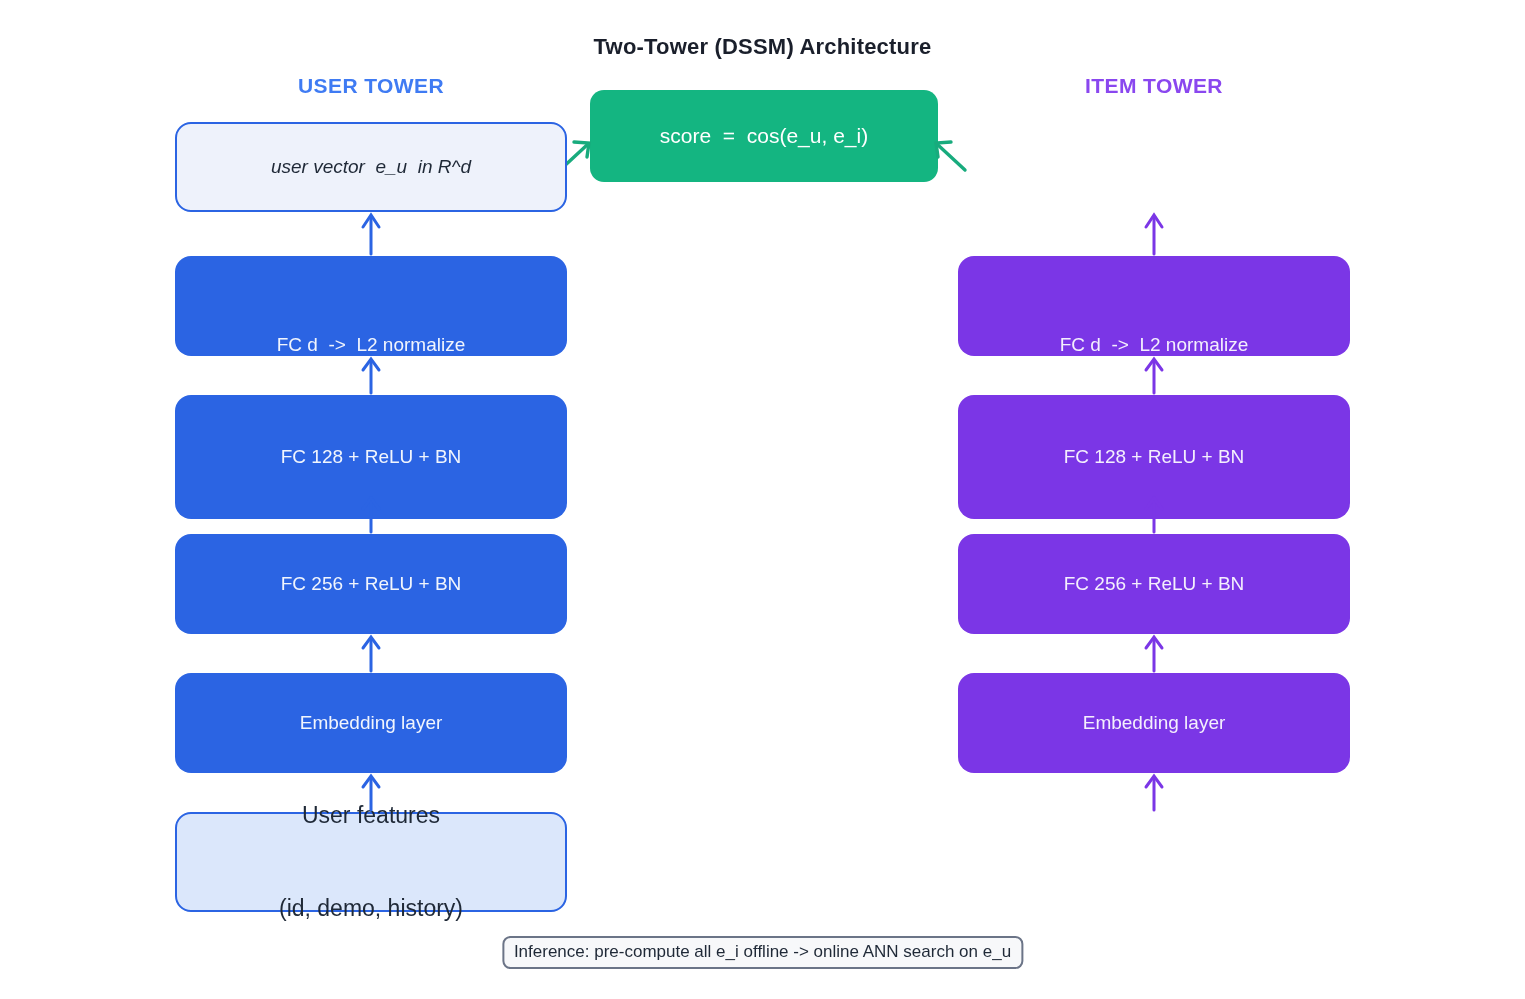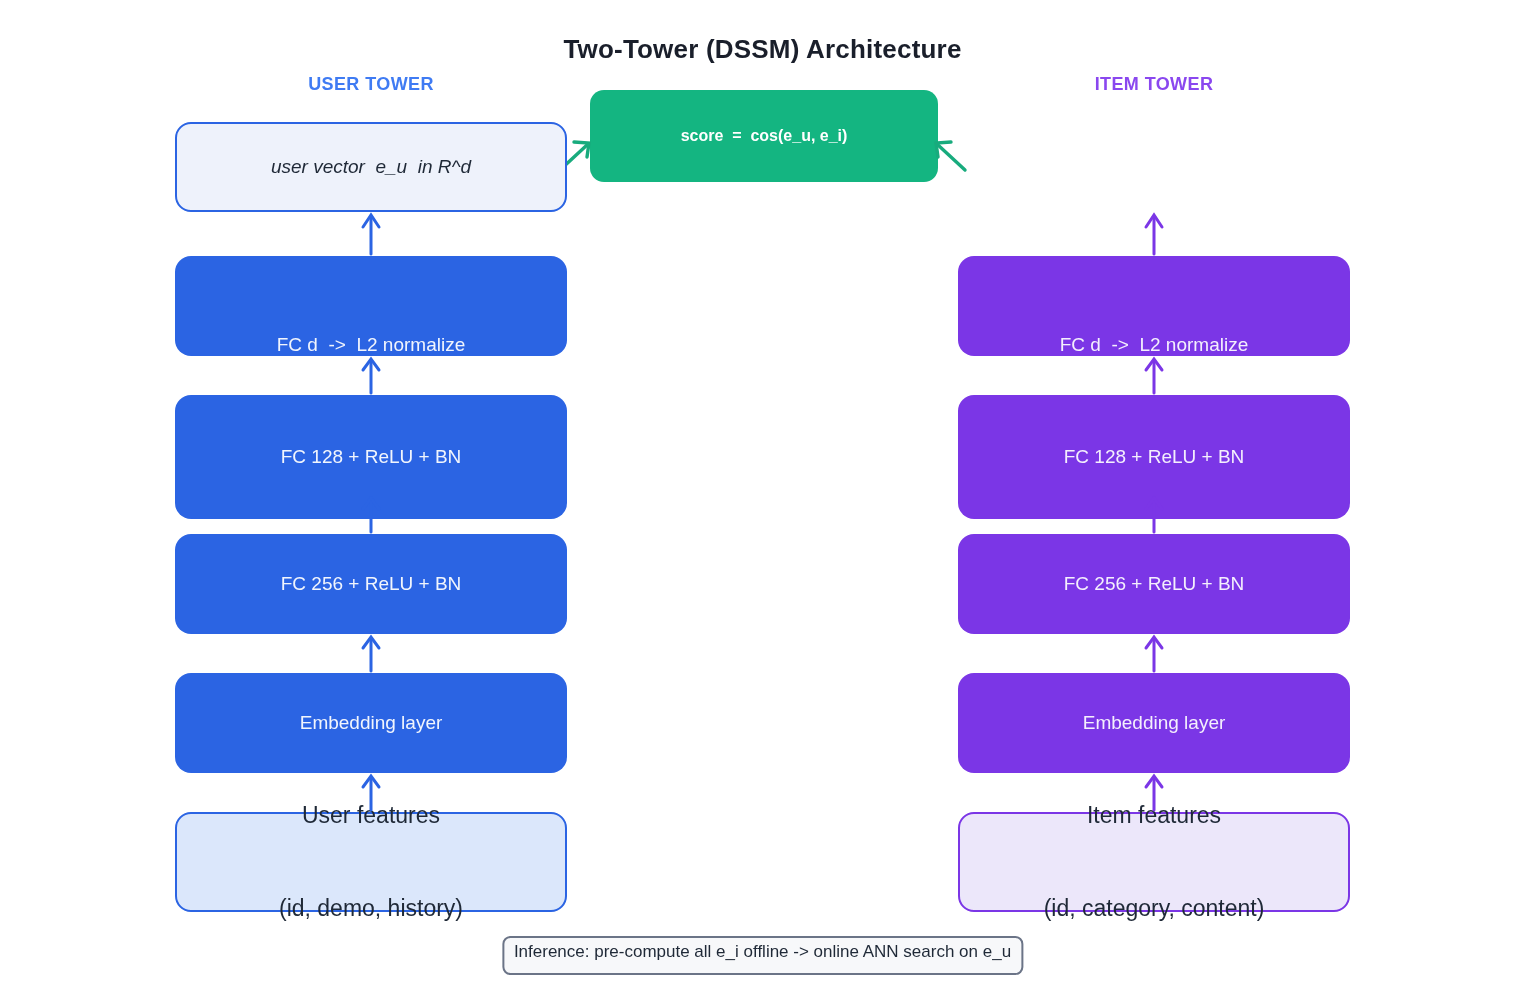--- a/index.html
+++ b/index.html
@@ -1,24 +1,24 @@
 <!DOCTYPE html>
 <html><head>
 <meta charset="utf-8">
 <style>
   html,body{margin:0;padding:0;background:#ffffff;}
   body{width:1525px;height:999px;position:relative;overflow:hidden;
        font-family:"Liberation Sans","DejaVu Sans",sans-serif;}
   .canvas{position:absolute;inset:0;}
 
   .title{position:absolute;left:0;top:34px;width:1525px;text-align:center;
-         font-size:26px;font-weight:700;color:#1a1f2b;letter-spacing:.2px;}
+         font-size:22px;font-weight:700;color:#1a1f2b;letter-spacing:.2px;}
 
   .tower-label{position:absolute;top:74px;width:392px;text-align:center;
-               font-size:18px;font-weight:700;letter-spacing:.4px;white-space:pre;}
+               font-size:21px;font-weight:700;letter-spacing:.4px;white-space:pre;}
   .tower-label.user{left:175px;color:#3f7bf3;}
   .tower-label.item{left:958px;color:#8a47ef;}
 
   .col-left{left:175px;width:392px;}
   .col-right{left:958px;width:392px;}
 
   .box{position:absolute;box-sizing:border-box;border-radius:16px;
        display:flex;align-items:center;justify-content:center;text-align:center;
        font-size:19px;white-space:pre;}
   .row-vec{top:122px;height:90px;font-style:italic;}
@@ -32,40 +32,40 @@
   .solid-purple{background:#7b36e6;color:#f4effd;}
   .light-blue{background:#eef2fb;border:2.5px solid #2b64e3;color:#1f2937;}
   .light-blue-deep{background:#dbe7fb;border:2.5px solid #2b64e3;color:#1f2937;}
   .light-purple{background:#f3f0fc;border:2.5px solid #7b36e6;color:#1f2937;}
   .light-purple-deep{background:#ece7fa;border:2.5px solid #7b36e6;color:#1f2937;}
 
   .feat-text{font-size:23px;line-height:1.35;white-space:pre;}
 
   .score-box{position:absolute;left:590px;top:90px;width:348px;height:92px;
              background:#14b581;border-radius:14px;display:flex;align-items:center;
-             justify-content:center;color:#ffffff;font-size:16px;white-space:pre;font-weight:bold;}
+             justify-content:center;color:#ffffff;font-size:21px;white-space:pre;}
 
   .varrow{position:absolute;width:24px;}
   .varrow svg{display:block;width:100%;height:100%;}
   .ax-left{left:359px;}
   .ax-right{left:1142px;}
   .gap-vec{top:212px;height:44px;}
   .gap-1{top:356px;height:39px;}
   .gap-2{top:495px;height:39px;}
   .gap-3{top:634px;height:39px;}
   .gap-4{top:773px;height:39px;}
 
   .diag-arrow{position:absolute;top:134px;width:38px;height:40px;}
   .diag-arrow svg{display:block;width:100%;height:100%;}
   .diag-left{left:556px;}
   .diag-right{left:931px;}
 
   .note{position:absolute;top:936px;left:50%;transform:translateX(-50%);
         background:#f7f8fa;border:2px solid #6b7487;border-radius:8px;
-        padding:4px 10px 11px 10px;font-size:17px;color:#1f2937;white-space:pre;}
+        padding:4px 10px 5px 10px;font-size:17px;color:#1f2937;white-space:pre;}
 </style>
 </head>
 <body>
 
 <div class="canvas">
 
   <div class="title">Two-Tower (DSSM) Architecture</div>
 
   <div class="tower-label user">USER TOWER</div>
   <div class="tower-label item">ITEM TOWER</div>
@@ -113,26 +113,20 @@
     <span>FC d  -&gt;  L2 normalize</span>
   </div>
   <div class="box col-right row-l2 solid-purple">
     <span>FC 128 + ReLU + BN</span>
   </div>
   <div class="box col-right row-l3 solid-purple">
     <span>FC 256 + ReLU + BN</span>
   </div>
   <div class="box col-right row-l4 solid-purple">
     <span>Embedding layer</span>
-  </div>
-  <div class="box col-right row-feat light-purple-deep">
-    <div class="feat-text">
-      <div>Item features</div>
-      <div>(id, category, content)</div>
-    </div>
   </div>
 
   <div class="varrow ax-left gap-vec">
     <svg viewBox="0 0 24 44" fill="none" stroke="#2b64e3" stroke-width="3" stroke-linecap="round">
       <path d="M12 42 V5"></path>
         <path d="M4 15 L12 3 L20 15"></path>
     </svg>
   </div>
   <div class="varrow ax-left gap-1">
     <svg viewBox="0 0 24 39" fill="none" stroke="#2b64e3" stroke-width="3" stroke-linecap="round">

